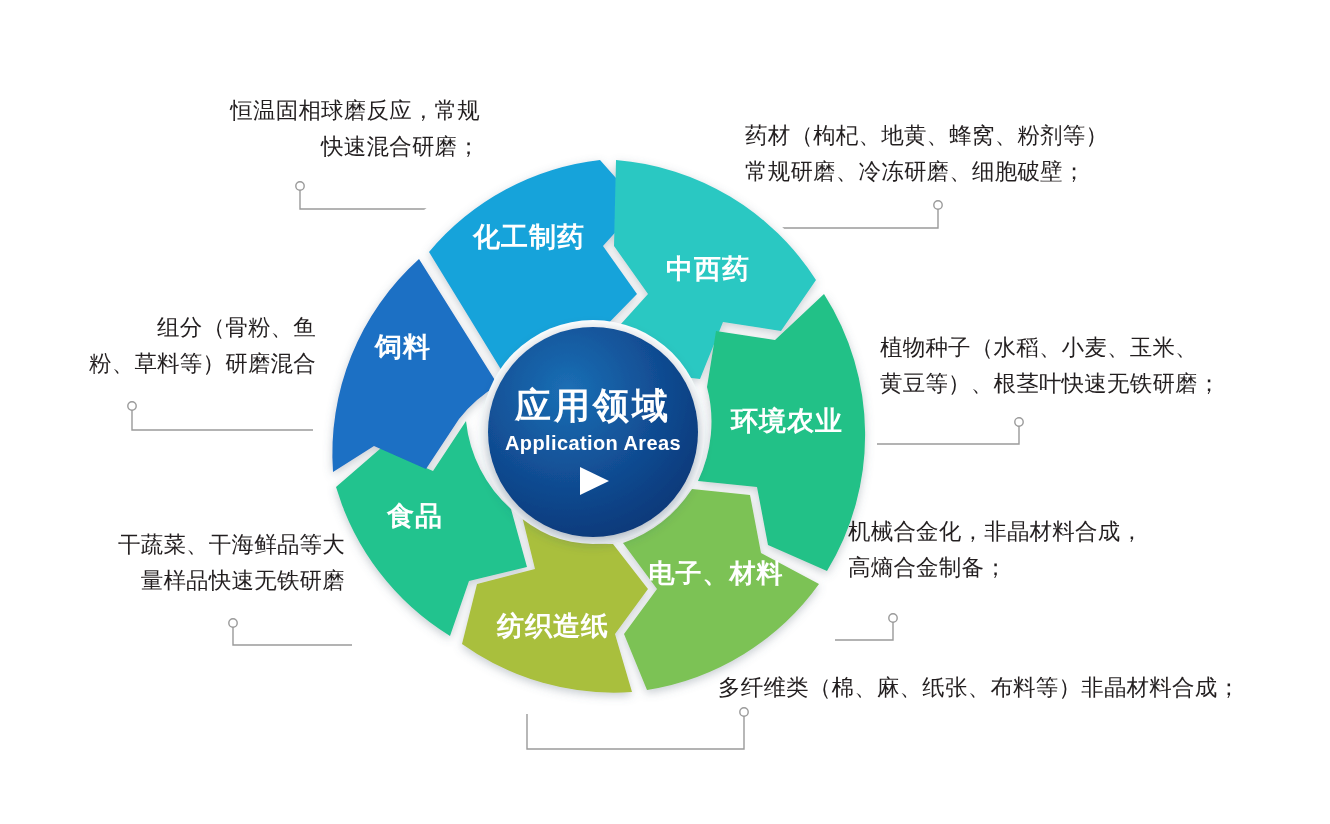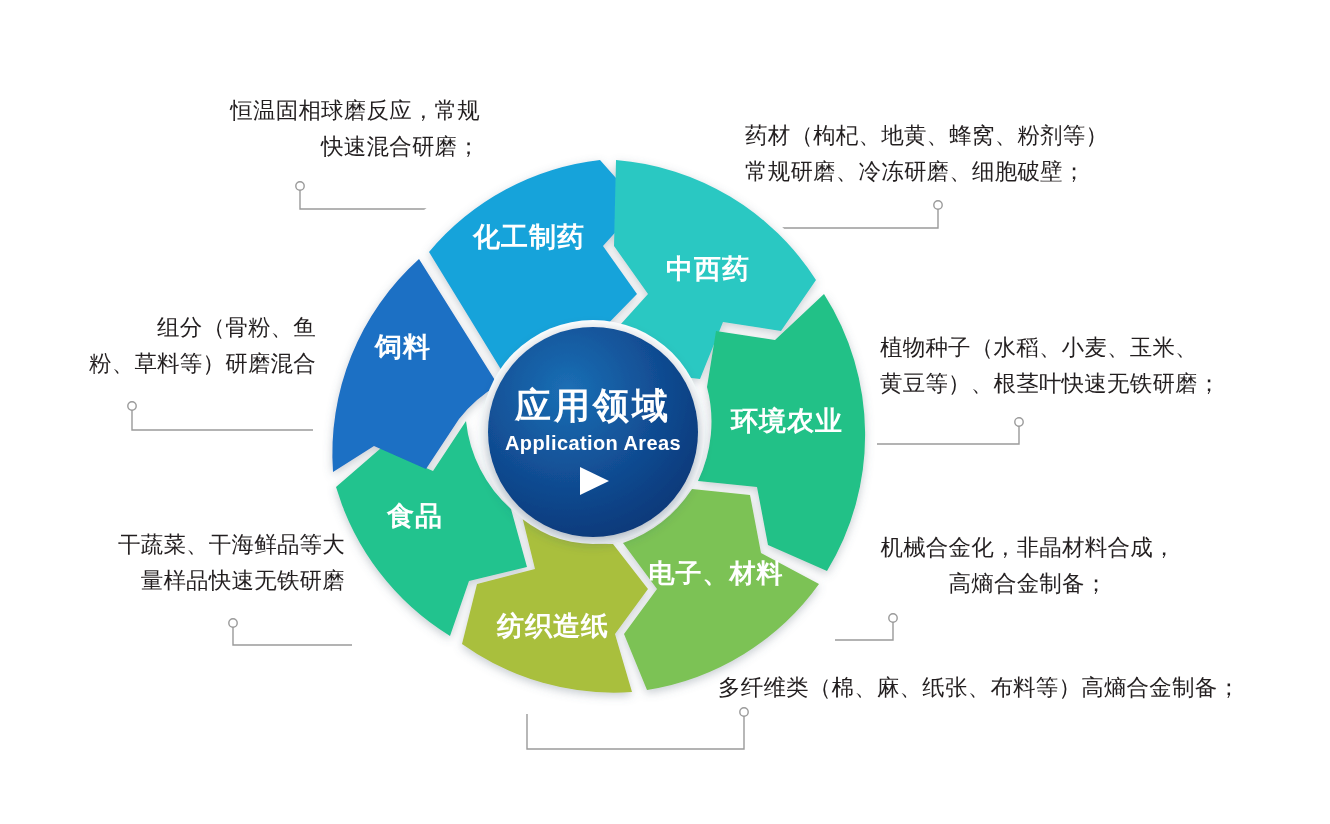--- a/index.html
+++ b/index.html
@@ -198,24 +198,24 @@
 
   <div class="callout right" style="left:150px;top:85px;width:330px;margin-top:8px;">恒温固相球磨反应，常规
 快速混合研磨；</div>
 
   <div class="callout left" style="left:745px;top:118px;width:450px;">药材（枸杞、地黄、蜂窝、粉剂等）
 常规研磨、冷冻研磨、细胞破壁；</div>
 
   <div class="callout left" style="left:880px;top:330px;width:400px;">植物种子（水稻、小麦、玉米、
 黄豆等）、根茎叶快速无铁研磨；</div>
 
-  <div class="callout left" style="left:848px;top:530px;width:360px;text-align:center;">机械合金化，非晶材料合成，
+  <div class="callout left" style="left:848px;top:514px;width:360px;">机械合金化，非晶材料合成，
 高熵合金制备；</div>
 
-  <div class="callout left" style="left:718px;top:670px;width:600px;">多纤维类（棉、麻、纸张、布料等）高熵合金制备；</div>
+  <div class="callout left" style="left:718px;top:670px;width:600px;">多纤维类（棉、麻、纸张、布料等）非晶材料合成；</div>
 
   <div class="callout right" style="left:55px;top:527px;width:290px;">干蔬菜、干海鲜品等大
 量样品快速无铁研磨</div>
 
   <div class="callout right" style="left:38px;top:310px;width:278px;">组分（骨粉、鱼
 粉、草料等）研磨混合</div>
 
 </div>
 
 </body></html>

